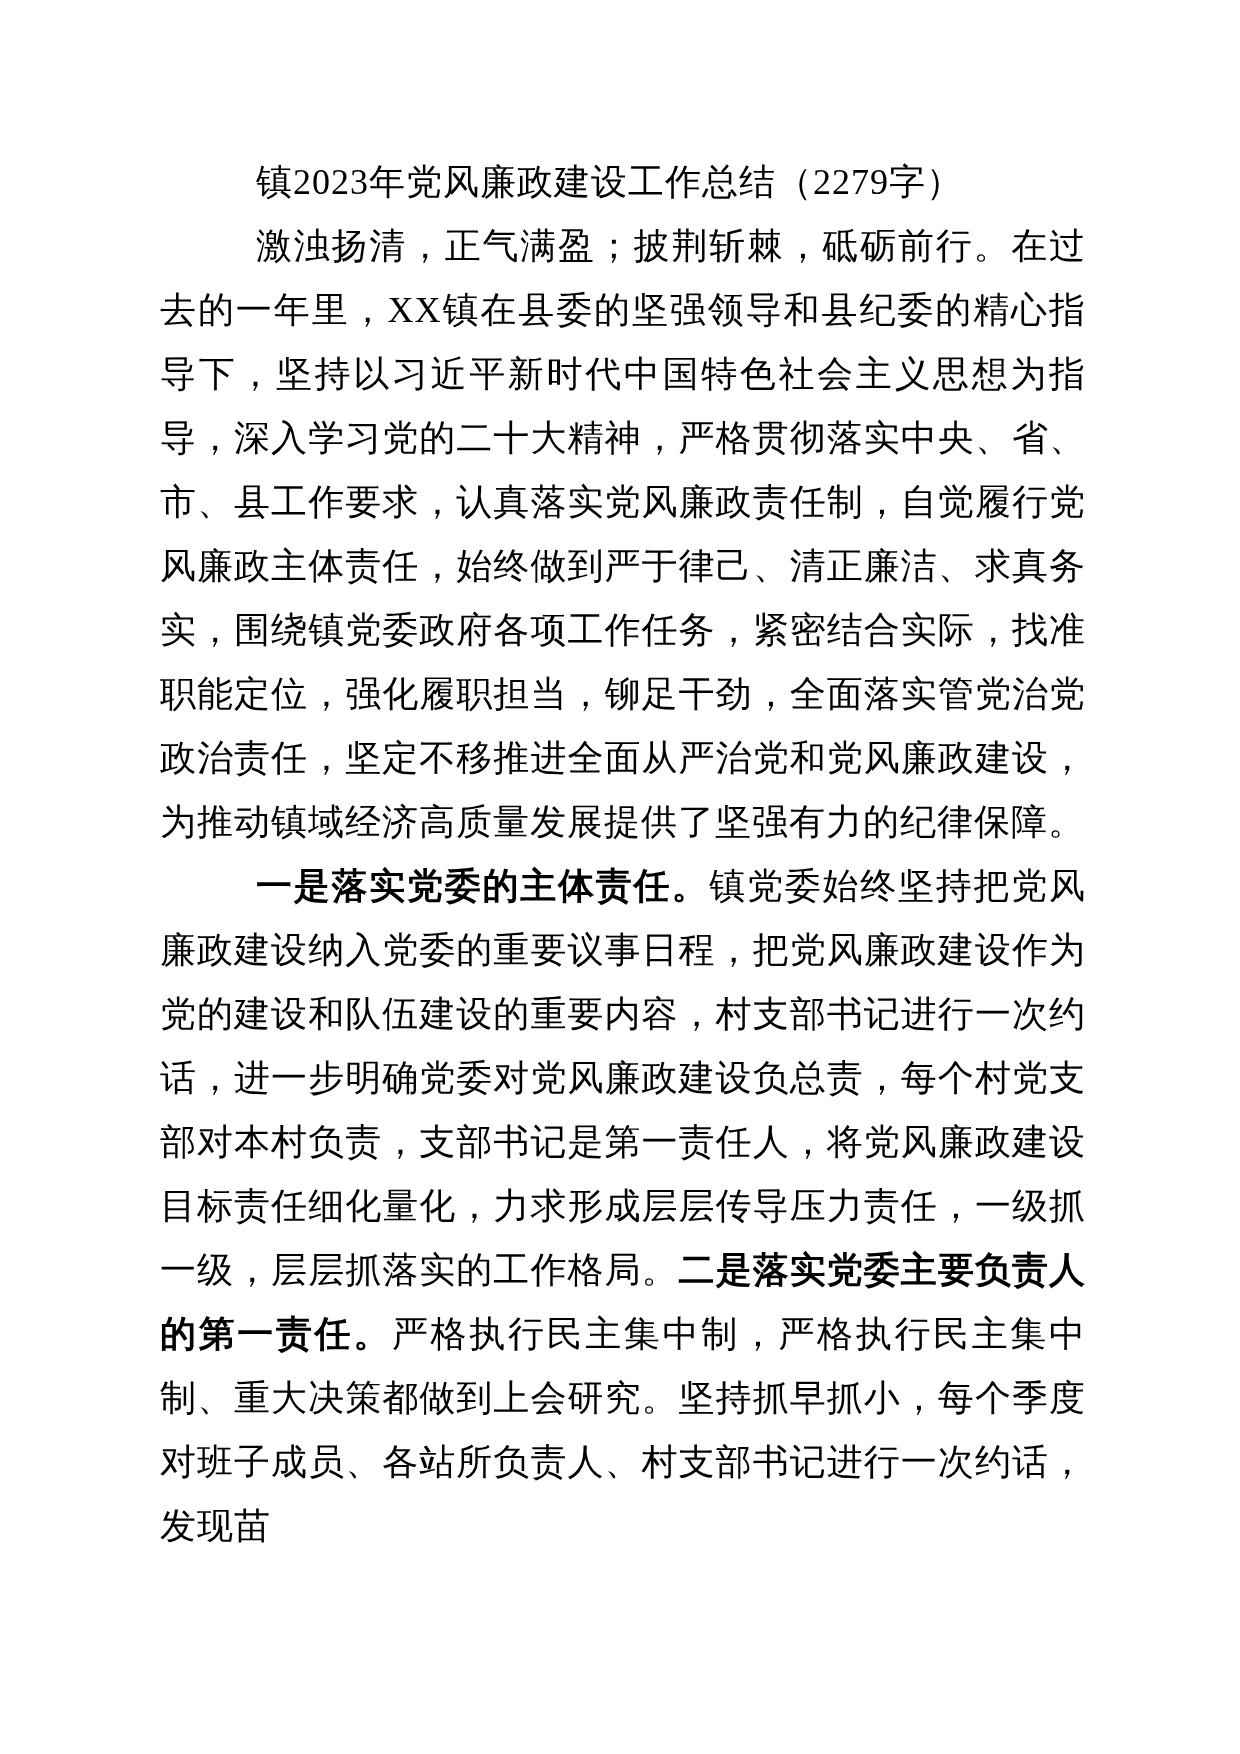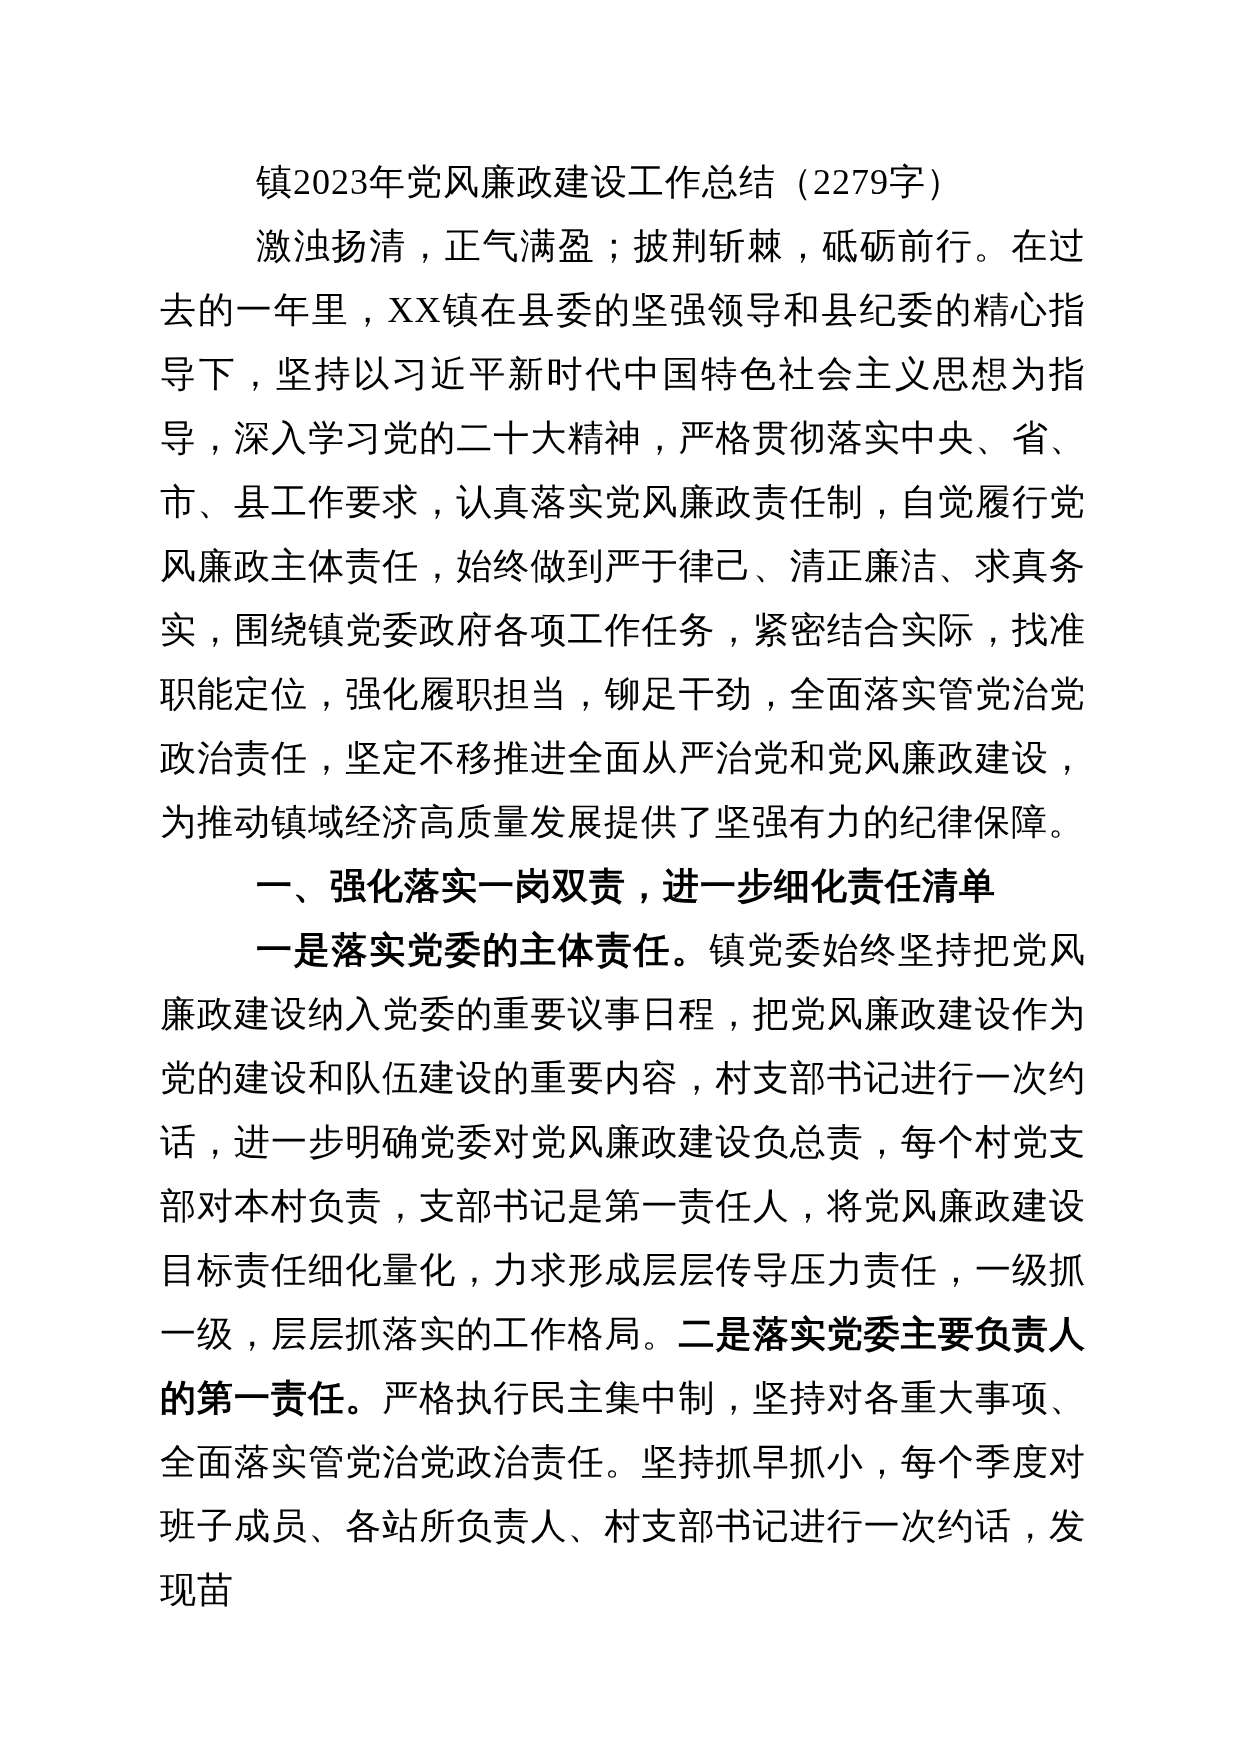--- a/index.html
+++ b/index.html
@@ -38,16 +38,15 @@
     font-weight: 700;
   }
 </style>
 </head>
 <body>
 
 <div class="page">
   <div class="doc" id="doc">
       <p class="title"><span>镇2023年党风廉政建设工作总结（2279字）</span></p>
       <p class="paragraph"><span>激浊扬清，正气满盈；披荆斩棘，砥砺前行。在过去的一年里，XX镇在县委的坚强领导和县纪委的精心指导下，坚持以习近平新时代中国特色社会主义思想为指导，深入学习党的二十大精神，严格贯彻落实中央、省、市、县工作要求，认真落实党风廉政责任制，自觉履行党风廉政主体责任，始终做到严于律己、清正廉洁、求真务实，围绕镇党委政府各项工作任务，紧密结合实际，找准职能定位，强化履职担当，铆足干劲，全面落实管党治党政治责任，坚定不移推进全面从严治党和党风廉政建设，为推动镇域经济高质量发展提供了坚强有力的纪律保障。</span></p>
-      <p class="heading"><span class="b">一、强化落实一岗双责，进一步细化责任清单</span></p>
-      <p class="paragraph"><span class="b">一是落实党委的主体责任。</span><span>镇党委始终坚持把党风廉政建设纳入党委的重要议事日程，把党风廉政建设作为党的建设和队伍建设的重要内容，村支部书记进行一次约话，进一步明确党委对党风廉政建设负总责，每个村党支部对本村负责，支部书记是第一责任人，将党风廉政建设目标责任细化量化，力求形成层层传导压力责任，一级抓一级，层层抓落实的工作格局。</span><span class="b">二是落实党委主要负责人的第一责任。</span><span>严格执行民主集中制，坚持对各重大事项、全面落实管党治党政治责任。坚持抓早抓小，每个季度对班子成员、各站所负责人、村支部书记进行一次约话，发现苗</span></p>
+      <p class="paragraph"><span class="b">一是落实党委的主体责任。</span><span>镇党委始终坚持把党风廉政建设纳入党委的重要议事日程，把党风廉政建设作为党的建设和队伍建设的重要内容，村支部书记进行一次约话，进一步明确党委对党风廉政建设负总责，每个村党支部对本村负责，支部书记是第一责任人，将党风廉政建设目标责任细化量化，力求形成层层传导压力责任，一级抓一级，层层抓落实的工作格局。</span><span class="b">二是落实党委主要负责人的第一责任。</span><span>严格执行民主集中制，严格执行民主集中制、重大决策都做到上会研究。坚持抓早抓小，每个季度对班子成员、各站所负责人、村支部书记进行一次约话，发现苗</span></p>
     </div>
 </div>
 
 </body></html>

